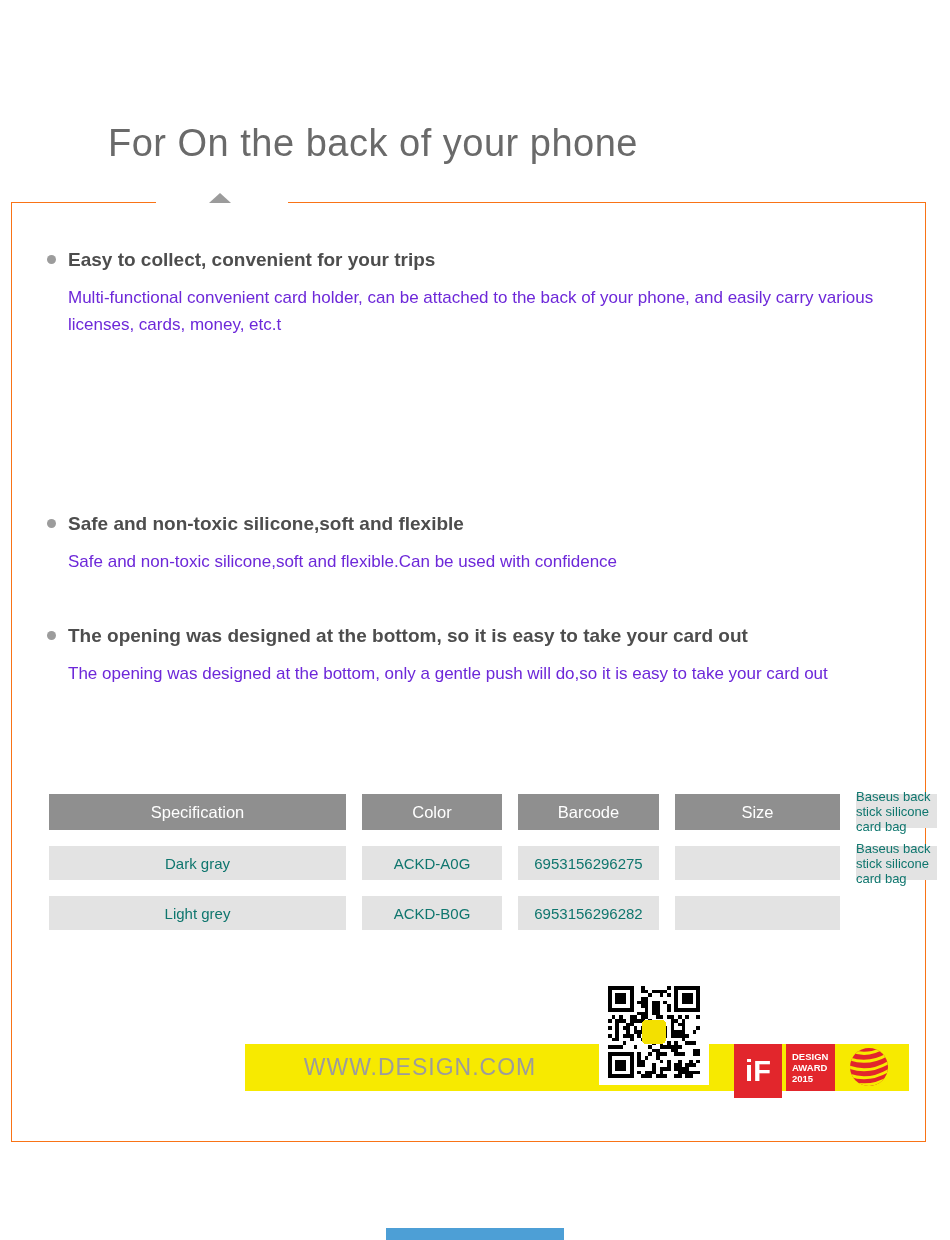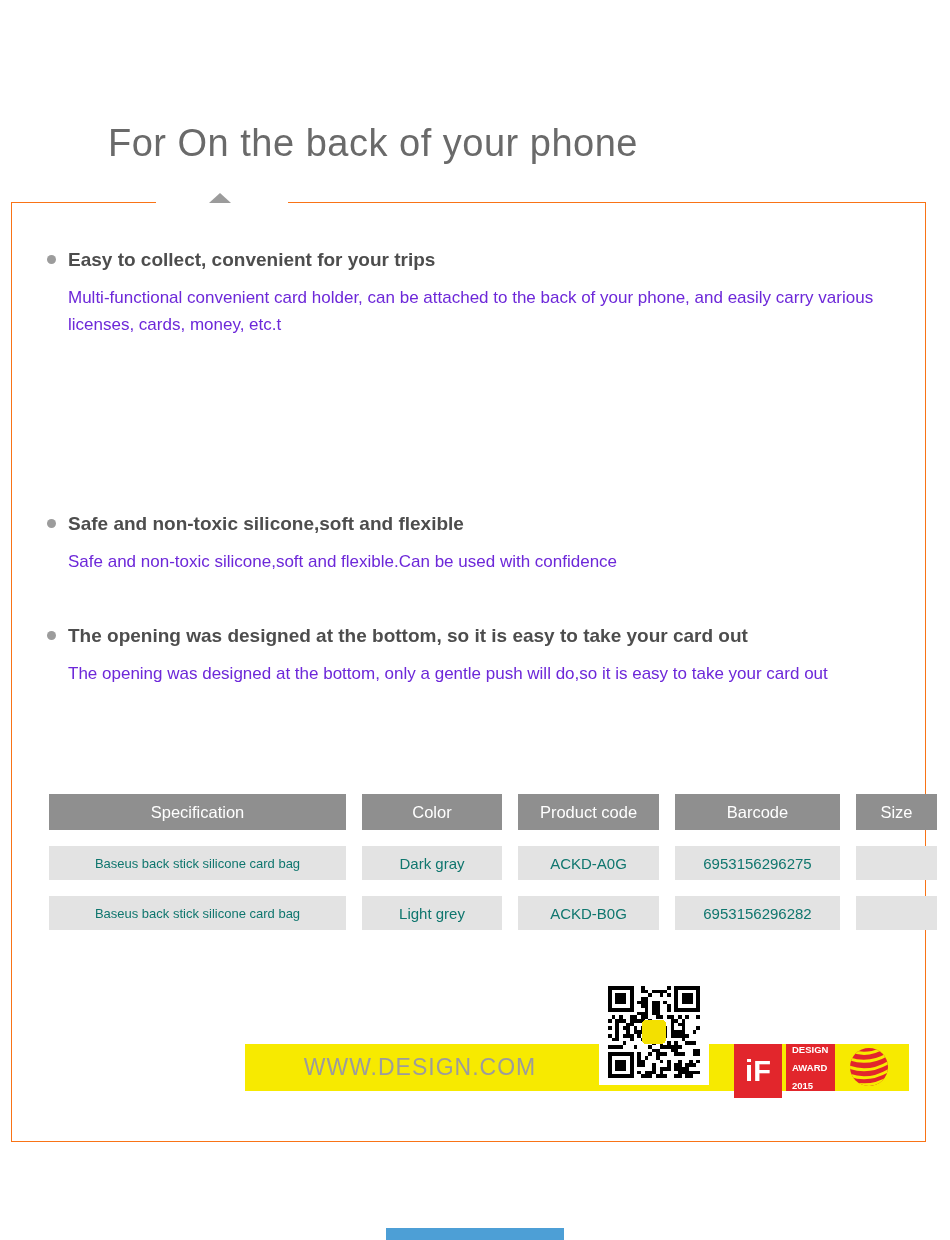--- a/index.html
+++ b/index.html
@@ -32,21 +32,21 @@
 
   .banner{position:absolute;left:233px;top:841px;width:664px;height:47px;
           background:#f7ea00;z-index:1;}
   .banner-url{position:absolute;left:0;top:0;width:350px;height:47px;
               display:flex;align-items:center;justify-content:center;
               font-size:23px;color:#9c9c9c;letter-spacing:1px;}
   .if-block{position:absolute;left:489px;top:0;width:48px;height:54px;background:#e2262c;
             display:flex;align-items:center;justify-content:center;
             color:#ffffff;font-size:29px;font-weight:bold;}
   .award-block{position:absolute;left:541px;top:0;width:49px;height:47px;background:#e2262c;
-               display:flex;flex-direction:column;justify-content:space-between;
+               display:flex;flex-direction:column;justify-content:center;
                color:#ffffff;font-size:9.5px;font-weight:bold;line-height:11px;padding-left:6px;
                box-sizing:border-box;}
   .reddot{position:absolute;left:604px;top:3px;width:40px;height:40px;}
 
   .qr-box{position:absolute;left:587px;top:776px;width:110px;height:106px;background:#ffffff;
           z-index:2;display:flex;align-items:center;justify-content:center;}
 
   .bottom-bar{position:absolute;left:50%;transform:translateX(-50%);top:1228px;
               width:178px;height:12px;background:#4d9fd6;}
 </style>
@@ -77,21 +77,20 @@
   <div class="feature f4">
     <h3>
       <span class="bullet"></span><span>The opening was designed at the bottom, so it is easy to take your card out</span>
     </h3>
     <p>The opening was designed at the bottom, only a gentle push will do,so it is easy to take your card out</p>
   </div>
 
   <div class="spec-table">
     <div class="th">Specification</div>
     <div class="th">Color</div>
-    <div class="th">Product code</div>
     <div class="th">Barcode</div>
     <div class="th">Size</div>
 
     <div class="td spec">Baseus back stick silicone card bag</div>
     <div class="td">Dark gray</div>
     <div class="td">ACKD-A0G</div>
     <div class="td">6953156296275</div>
     <div class="td"></div>
 
     <div class="td spec">Baseus back stick silicone card bag</div>

